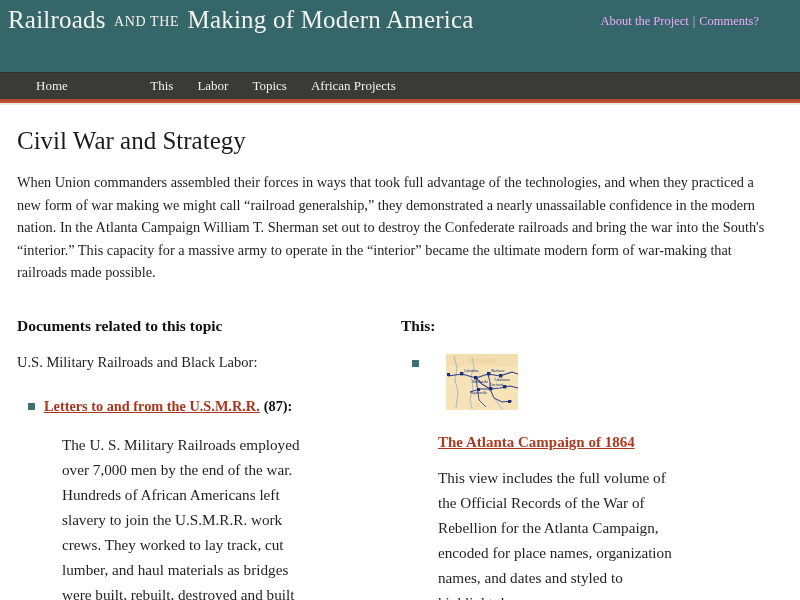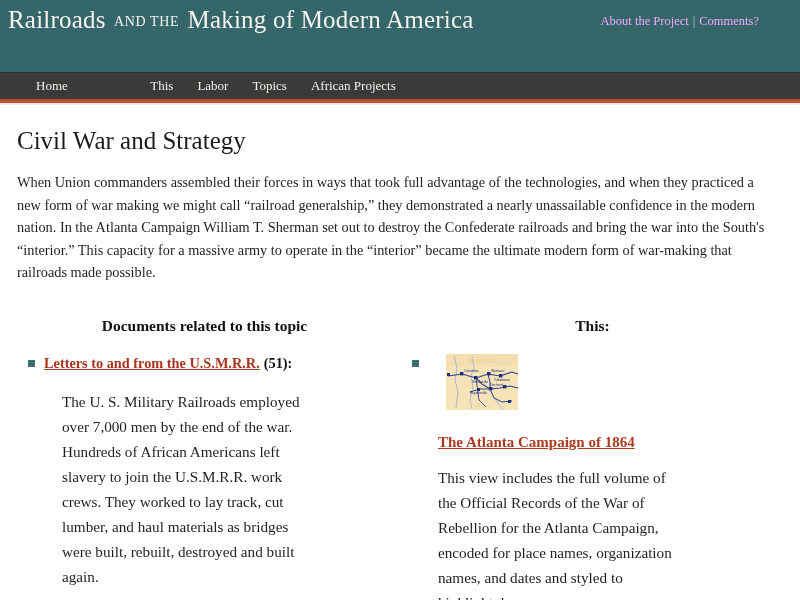--- a/index.html
+++ b/index.html
@@ -106,21 +106,20 @@
   }
   .col-left { width: 376px; flex: 0 0 376px; }
   .col-right { flex: 1 1 auto; padding-left: 8px; }
 
   h2.col-head {
     font-size: 15.5px;
     font-weight: bold;
     color: #111;
     margin: 0 0 19px 1px;
     font-family: "Liberation Serif", serif;
-    text-align: center;
   }
   .sub-label {
     font-size: 14.5px;
     color: #1f1f1f;
     margin: 0 0 26px 1px;
   }
 
   ul.doc-list, ul.view-list {
     list-style: none;
     margin: 0;
@@ -211,25 +210,26 @@
 <div class="nav-rule2"></div>
 
 <div class="content">
   <h1 class="page-title">Civil War and Strategy</h1>
   <p class="intro">When Union commanders assembled their forces in ways that took full advantage of the technologies, and when they practiced a new form of war making we might call “railroad generalship,” they demonstrated a nearly unassailable confidence in the modern nation. In the Atlanta Campaign William T. Sherman set out to destroy the Confederate railroads and bring the war into the South's “interior.” This capacity for a massive army to operate in the “interior” became the ultimate modern form of war-making that railroads made possible.</p>
 
   <div class="cols">
 
     <div class="col-left">
       <h2 class="col-head">Documents related to this topic</h2>
+      <div class="sub-label">U.S. Military Railroads and Black Labor:</div>
       <ul class="doc-list">
         <li>
           <span class="sqbullet"></span>
           <a href="#" class="doc-link">Letters to and from the U.S.M.R.R.</a>
-          <span class="doc-count">(51):</span>
+          <span class="doc-count">(87):</span>
           <div class="doc-desc">The U. S. Military Railroads employed over 7,000 men by the end of the war. Hundreds of African Americans left slavery to join the U.S.M.R.R. work crews. They worked to lay track, cut lumber, and haul materials as bridges were built, rebuilt, destroyed and built again.</div>
         </li>
       </ul>
     </div>
 
     <div class="col-right">
       <h2 class="col-head">This:</h2>
       <ul class="view-list">
         <li class="view-item">
           <span class="sqbullet"></span>

